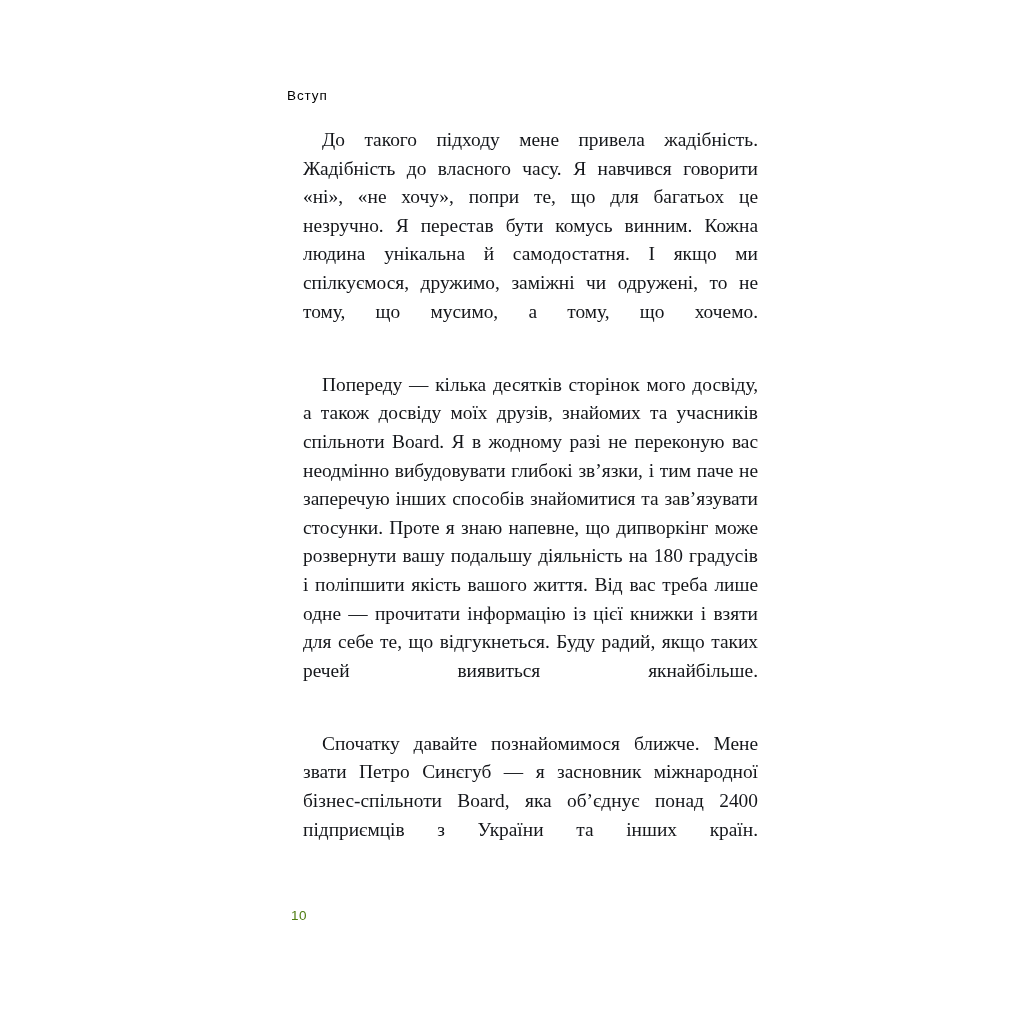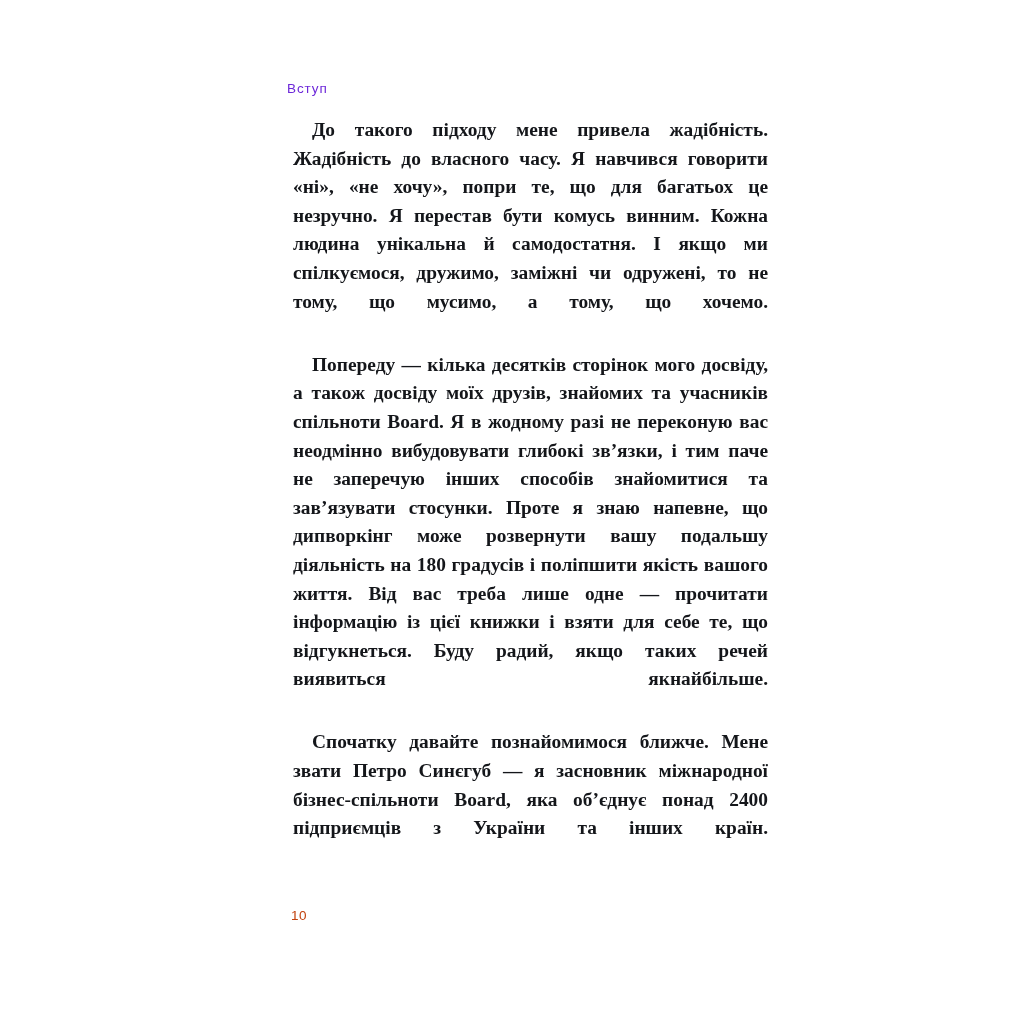--- a/index.html
+++ b/index.html
@@ -14,66 +14,65 @@
     height: 1024px;
     background: #ffffff;
     overflow: hidden;
     box-sizing: border-box;
   }
 
   
   .running-header {
     position: absolute;
     left: 287px;
-    top: 82px;
+    top: 89px;
     font-family: "Liberation Sans", sans-serif;
     font-size: 13.5px;
     letter-spacing: 0.9px;
-    color: #6d28d9;
+    color: #000000;
     line-height: 1;
     white-space: nowrap;
   }
 
   
   .body-block {
     position: absolute;
     left: 287px;
     top: 110px;
     width: 487px;
     font-family: "Liberation Serif", "DejaVu Serif", serif;
     font-size: 19.4px;
     line-height: 28.6px;
     color: #14161a;
     text-align: justify;
     text-justify: inter-word;
     -webkit-hyphens: none;
     hyphens: none;
   }
   .para {
-    margin: 6px;
+    margin: 16px;
     text-indent: 19px;
     text-align: justify;
-    font-weight: bold;
   }
   
   .para::after {
     content: "";
     display: inline-block;
     width: 100%;
   }
 
   
   .folio {
     position: absolute;
     left: 291px;
     top: 909px;
     font-family: "Liberation Sans", sans-serif;
     font-size: 13.5px;
     letter-spacing: 0.6px;
-    color: #c2410c;
+    color: #4d7c0f;
     line-height: 1;
   }
 </style>
 </head>
 <body>
 
 <div class="page" style="background: rgb(255, 255, 255);">
 
   <div class="running-header">Вступ</div>
 

